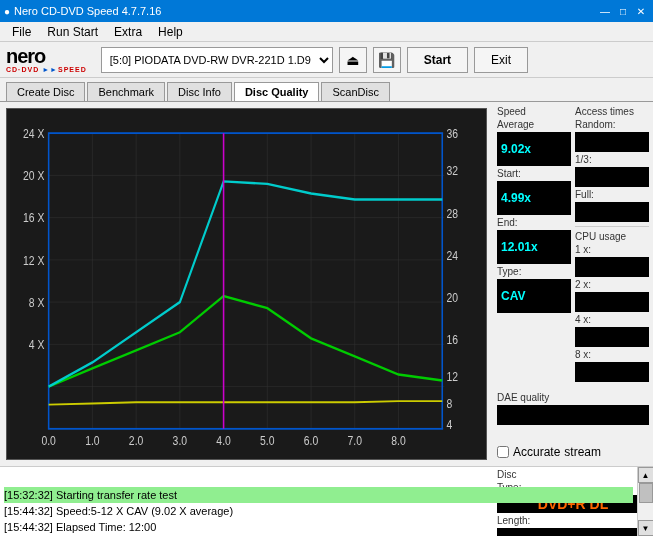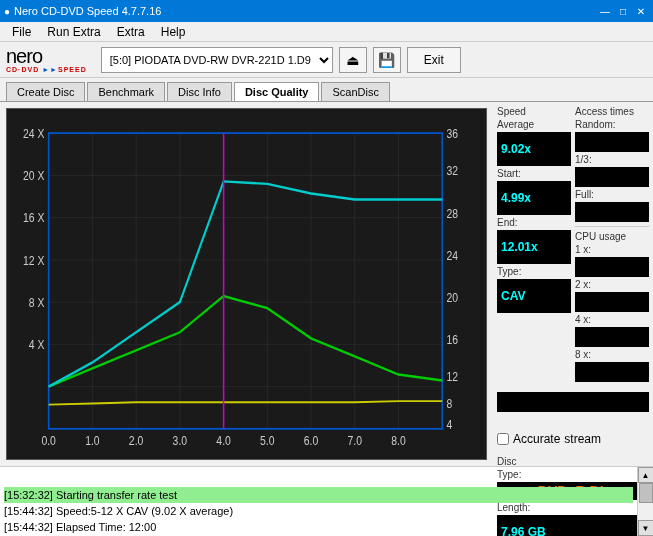--- a/index.html
+++ b/index.html
@@ -78,37 +78,38 @@
   </div>
   <div class="title-bar-controls">
     <button class="title-btn">—</button>
     <button class="title-btn">□</button>
     <button class="title-btn close">✕</button>
   </div>
 </div>
 
 <div class="menu-bar">
   <span class="menu-item">File</span>
-  <span class="menu-item">Run Extra</span>
+  <span class="menu-item">Run Start</span>
   <span class="menu-item">Extra</span>
   <span class="menu-item">Help</span>
 </div>
 
 <div class="toolbar">
   <div class="logo-area">
     <div>
-      <div class="logo-text" style="font-size:20px; font-weight:400; letter-spacing:-1px;">nero</div>
+      <div class="logo-text" style="font-size:20px; font-weight:700; letter-spacing:-1px;">nero</div>
       <div class="logo-sub">CD·DVD <span style="color:#0055cc; font-weight:900;">►►</span>SPEED</div>
     </div>
   </div>
   <select class="drive-select">
     <option>[5:0]  PIODATA DVD-RW DVR-221D 1.D9</option>
   </select>
   <button class="toolbar-btn" title="Eject">⏏</button>
   <button class="toolbar-btn" title="Save">💾</button>
+  <button class="start-btn">Start</button>
   <button class="exit-btn">Exit</button>
 </div>
 
 <div class="tabs">
   <div class="tab">Create Disc</div>
   <div class="tab">Benchmark</div>
   <div class="tab">Disc Info</div>
   <div class="tab active">Disc Quality</div>
   <div class="tab">ScanDisc</div>
 </div>
@@ -222,20 +223,21 @@
         <div class="panel-label">4 x:</div>
         <div class="panel-value empty"></div>
         <div class="panel-label">8 x:</div>
         <div class="panel-value empty"></div>
       </div>
     </div>
 
     <div class="h-divider"></div>
 
     <div class="panel-section">
+      <div class="panel-label">DAE quality</div>
       <div class="panel-value empty"></div>
       <div class="checkbox-row">
         <input type="checkbox" style="">
         <span>Accurate</span>
         <span>stream</span>
       </div>
     </div>
 
     <div class="h-divider"></div>
 

